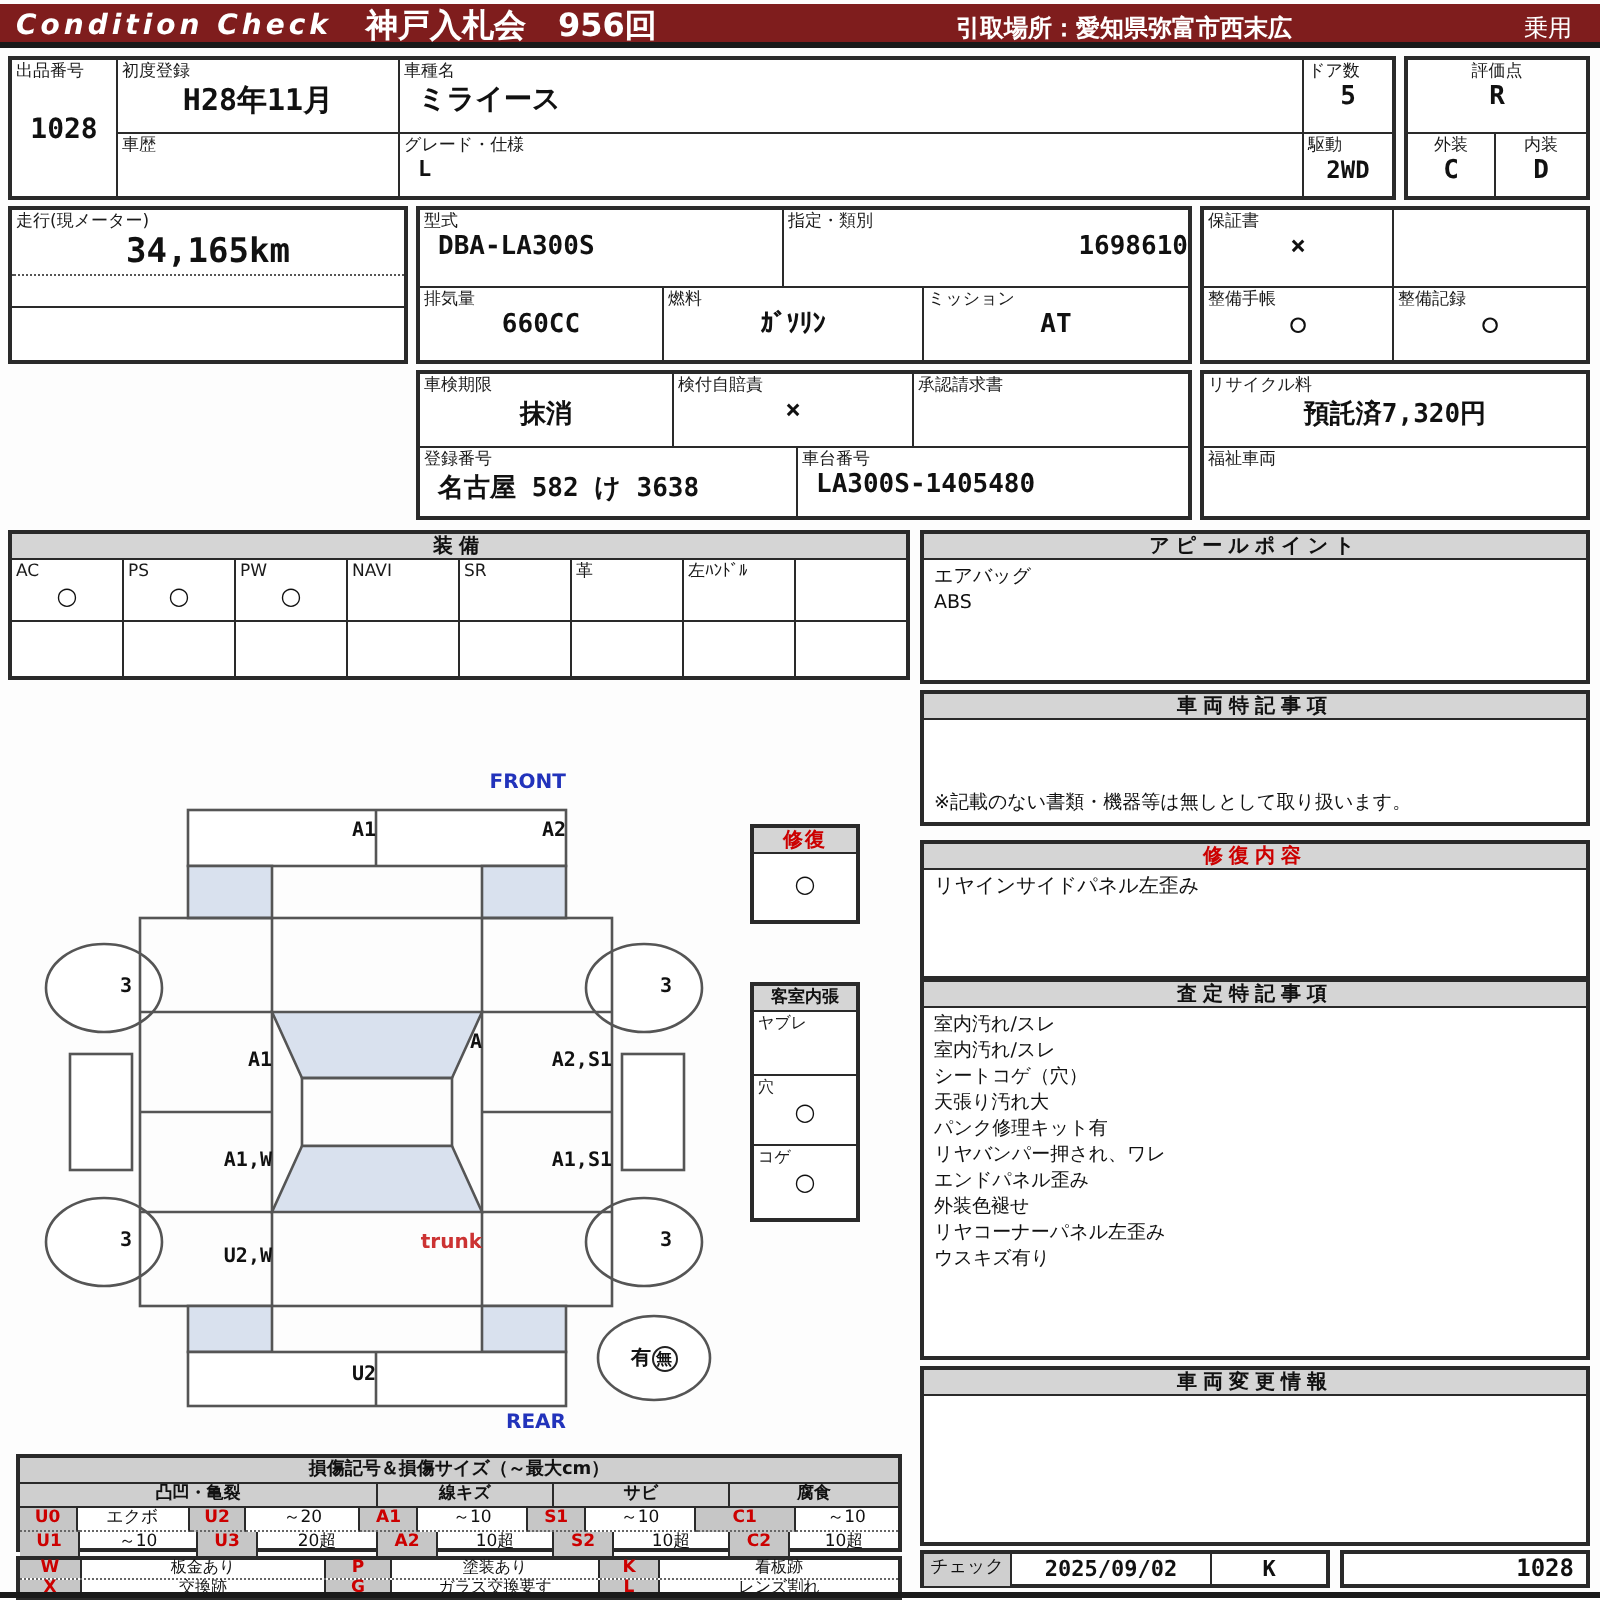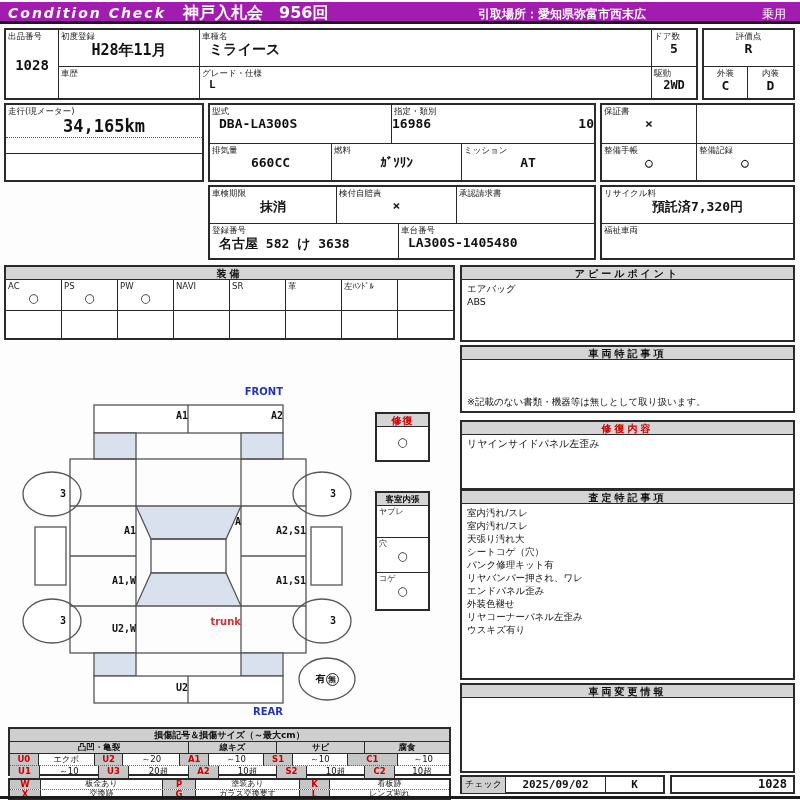--- a/index.html
+++ b/index.html
@@ -1,19 +1,19 @@
 <!DOCTYPE html>
 <html><head>
 <meta charset="utf-8">
 <style>
   * { margin:0; padding:0; box-sizing:border-box; }
   body { background:#e8e8e8; font-family:"DejaVu Sans","Liberation Sans",sans-serif; color:#111; }
   .page { position:relative; width:800px; height:800px; background:#fdfdfd; overflow:hidden; margin:0 auto; }
   .abs { position:absolute; }
-  .topbar { position:absolute; left:0; top:2px; width:800px; height:22px; background:#a21caf; border-bottom:3px solid #1a1a1a; }
+  .topbar { position:absolute; left:0; top:2px; width:800px; height:22px; background:#7f1d1d; border-bottom:3px solid #1a1a1a; }
   .topbar span { position:absolute; color:#fff; white-space:nowrap; }
   .brand { left:8px; top:3px; font-size:14px; font-weight:bold; font-style:italic; letter-spacing:2px; }
   .auction { left:183px; top:1px; font-size:16px; font-weight:bold; }
   .pickup { left:478px; top:4px; font-size:12px; font-weight:bold; }
   .vclass { left:762px; top:4px; font-size:12px; }
   .box { position:absolute; border:2px solid #2a2a2a; background:#fff; }
   .cell { position:absolute; overflow:hidden; }
   .br { border-right:1.5px solid #2a2a2a; }
   .bb { border-bottom:1.5px solid #2a2a2a; }
   .bbdot { border-bottom:1.5px dotted #555; }
@@ -109,21 +109,21 @@
     <div class="cell" style="left:0;top:49px;width:196px;height:26px"></div>
   </div>
 
   <div class="box" style="left:208px;top:103px;width:388px;height:79px">
     <div class="cell br bb" style="left:0;top:0;width:182px;height:39px">
       <span class="lbl">型式</span>
       <div class="val vleft">DBA-LA300S</div>
     </div>
     <div class="cell bb" style="left:182px;top:0;width:202px;height:39px">
       <span class="lbl">指定・類別</span>
-      <div style="display:flex;justify-content:space-between">
+      <div style="display:flex;justify-content:flex-end">
         <span class="val">16986</span>
         <span class="val">10</span>
       </div>
     </div>
     <div class="cell br" style="left:0;top:39px;width:122px;height:36px">
       <span class="lbl">排気量</span>
       <div class="val">660CC</div>
     </div>
     <div class="cell br" style="left:122px;top:39px;width:130px;height:36px">
       <span class="lbl">燃料</span>
@@ -252,22 +252,22 @@
     <div class="seclines" style="font-size:10px">
       <div>リヤインサイドパネル左歪み</div>
     </div>
   </div>
 
   <div class="sec" style="left:460px;top:489px;width:335px;height:191px">
     <div class="sechead">査定特記事項</div>
     <div class="seclines">
       <div>室内汚れ/スレ</div>
       <div>室内汚れ/スレ</div>
+      <div>シートコゲ（穴）</div>
       <div>天張り汚れ大</div>
-      <div>シートコゲ（穴）</div>
       <div>パンク修理キット有</div>
       <div>リヤバンパー押され、ワレ</div>
       <div>エンドパネル歪み</div>
       <div>外装色褪せ</div>
       <div>リヤコーナーパネル左歪み</div>
       <div>ウスキズ有り</div>
     </div>
   </div>
 
   <div class="sec" style="left:460px;top:683px;width:335px;height:90px">

